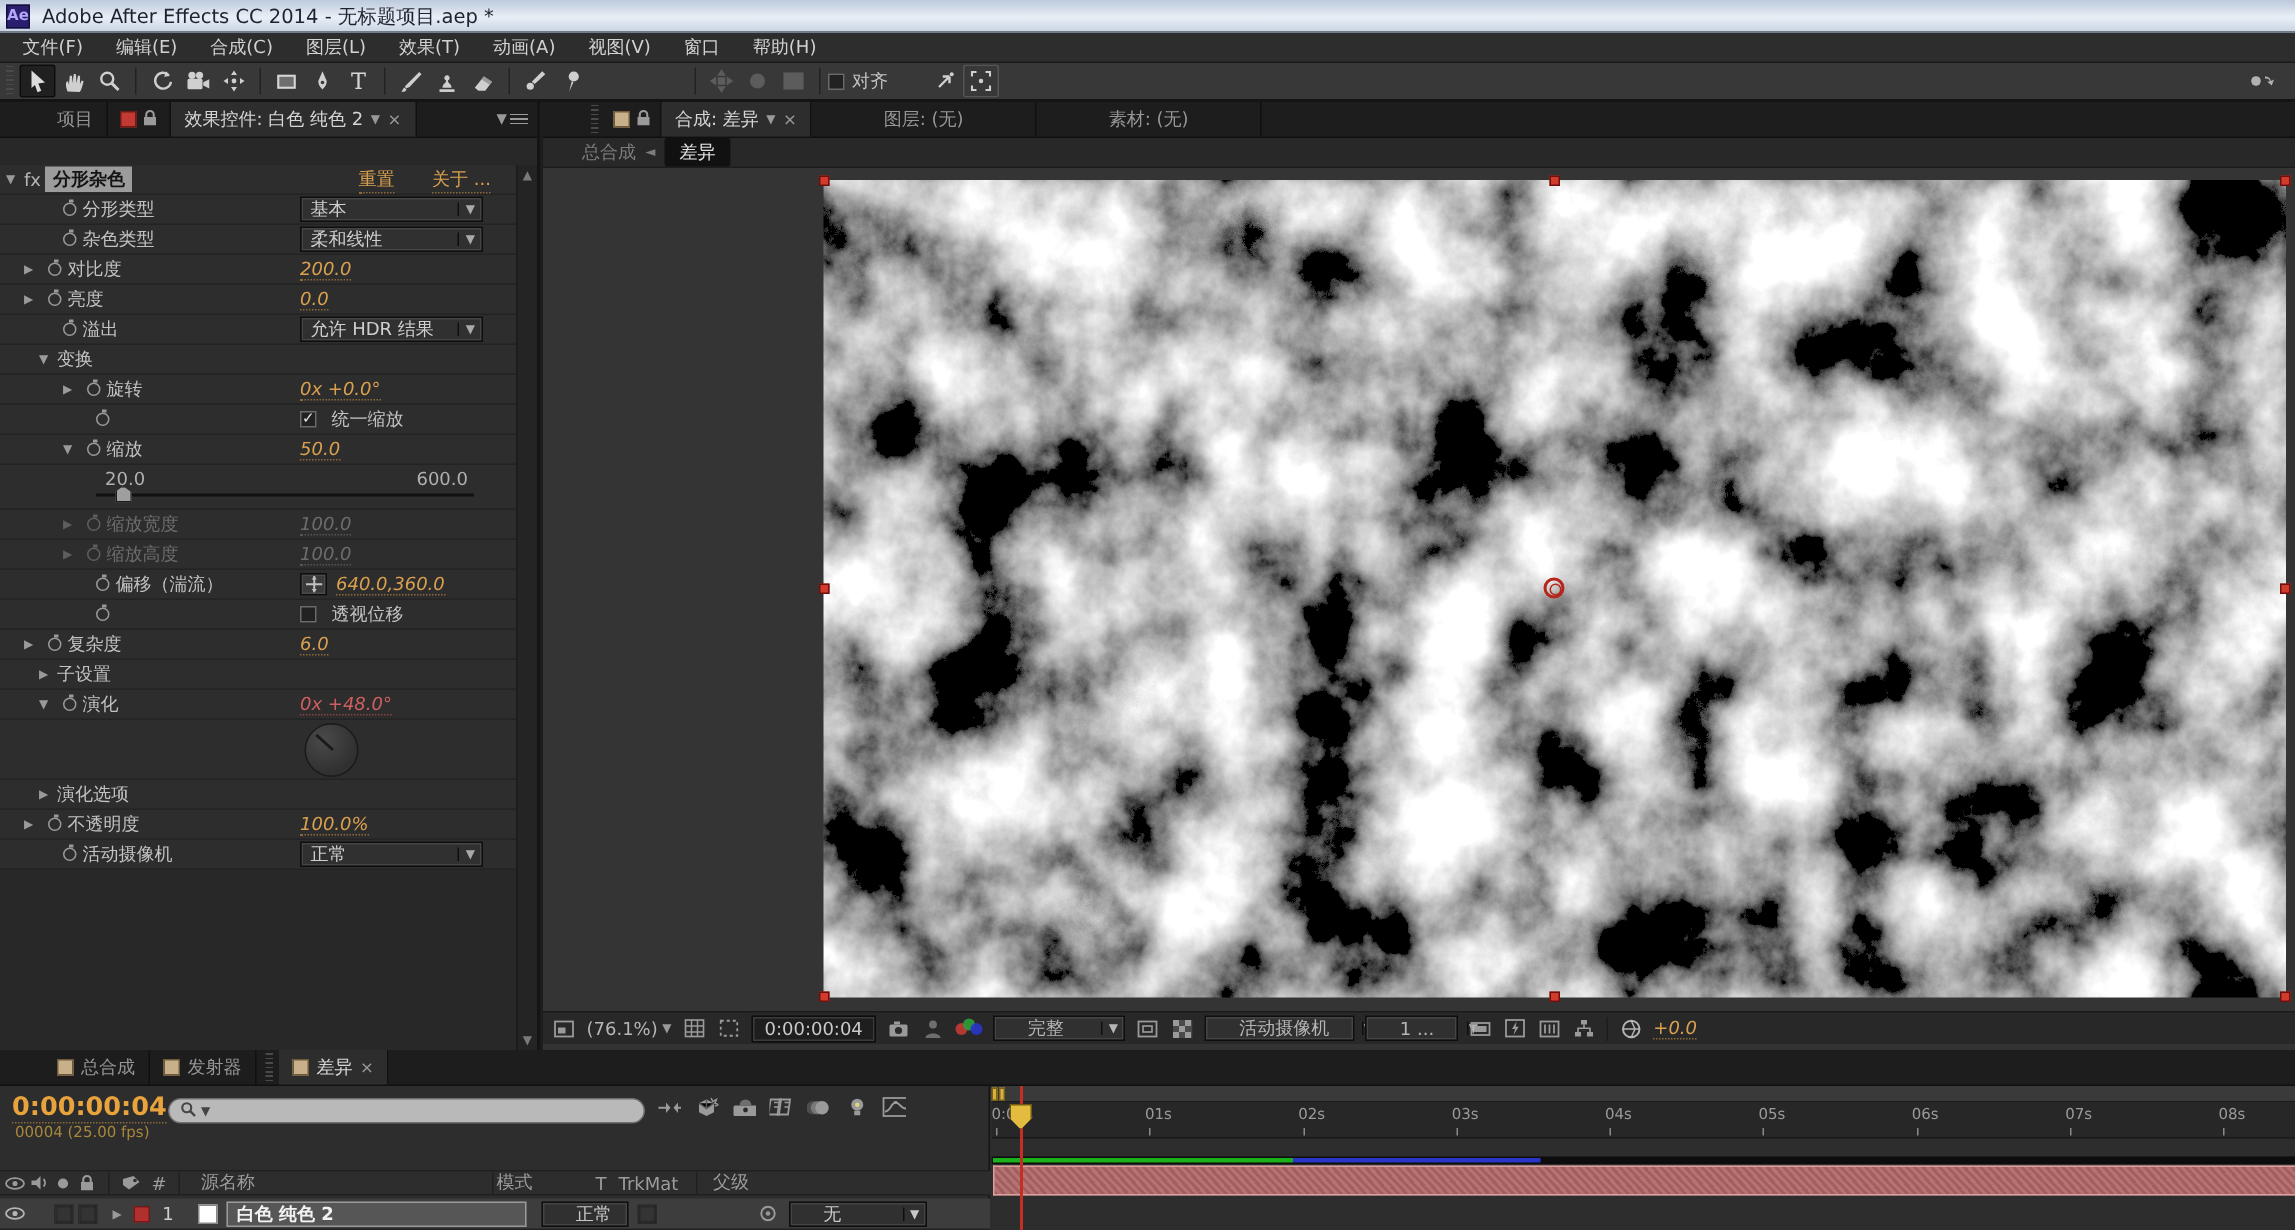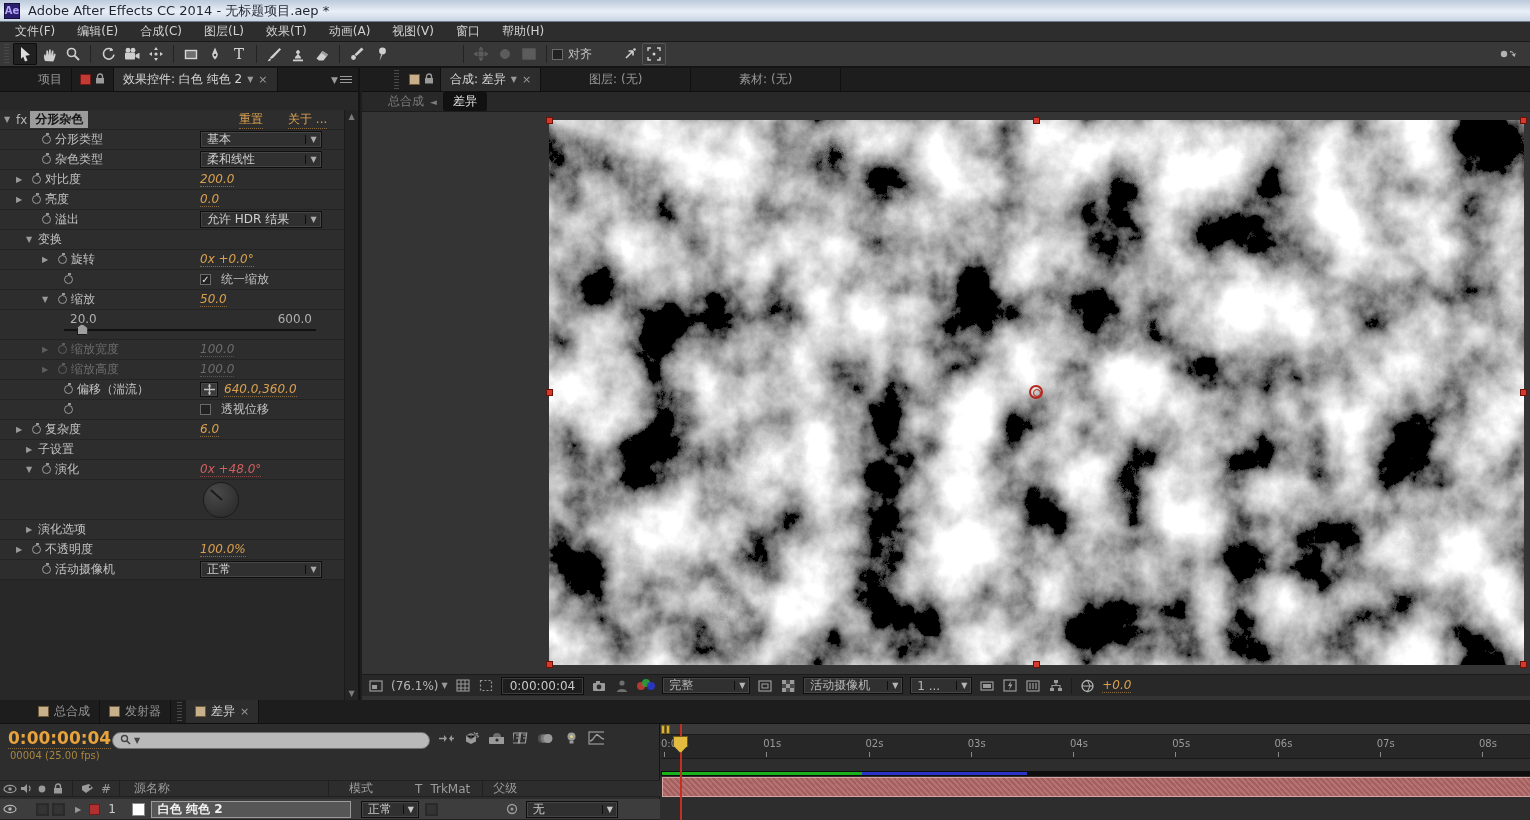--- a/index.html
+++ b/index.html
@@ -76,21 +76,21 @@
   #comp-bread .cur{background:#111;color:#e0e0e0;padding:1px 10px;border-radius:2px;}
   #viewer{position:absolute;left:0;top:44px;width:1168px;height:562px;background:#343434;overflow:hidden;}
   #noise{position:absolute;left:187px;top:8px;width:975px;height:545px;}
   .handle{position:absolute;width:7px;height:7px;background:#d23a2e;border:1px solid #6e100a;}
   .anchor{position:absolute;width:14px;height:14px;border:2px solid #b6261d;border-radius:50%;}
   .anchor::after{content:"";position:absolute;left:2px;top:2px;width:6px;height:6px;border:1.5px solid #b6261d;border-radius:50%;}
   #compbar{position:absolute;left:0;bottom:4px;width:1168px;height:22px;background:#282828;border-top:1px solid #1b1b1b;display:flex;align-items:center;gap:7px;padding-left:6px;color:#b5b5b5;}
   .cbtn{display:flex;align-items:center;gap:3px;}
   .tcfield{background:#1e1e1e;border:1px solid #0d0d0d;box-shadow:inset 0 0 0 1px #3c3c3c;padding:1px 8px;color:#c9c9c9;}
   .ddmini{height:17px;background:#303030;border:1px solid #0e0e0e;box-shadow:inset 0 0 0 1px #454545;display:flex;align-items:center;}
-  .ddmini .txt{padding:0 6px;white-space:nowrap;}
+  .ddmini .txt{padding:0 22px;white-space:nowrap;}
   .ddmini .arr{width:15px;border-left:1px solid #0e0e0e;text-align:center;font-size:8px;}
   .rgbdots{position:relative;width:18px;height:14px;}
   .rgbdots i{position:absolute;width:8px;height:8px;border-radius:50%;opacity:.9;}
 
   
   #tl{left:0;top:700px;width:1530px;height:120px;background:#2d2d2d;}
   #tl-left{position:absolute;left:0;top:24px;width:660px;bottom:0;background:#2d2d2d;border-right:1px solid #141414;}
   #tl-right{position:absolute;left:661px;top:24px;right:0;bottom:0;background:#2d2d2d;overflow:hidden;}
   #tl-tc{position:absolute;left:8px;top:4px;color:#e8a33d;font-size:17px;font-weight:bold;border-bottom:1px dotted #8a6a3a;}
   #tl-frame{position:absolute;left:10px;top:26px;color:#a8863e;font-size:10px;}
@@ -764,21 +764,21 @@
         <span class="ic14" style="margin-left:6px;">
             <svg width="13" height="11">
               <path d="M1 3 L8 1 L12 5 L5 10 L1 7 Z" fill="#9a9a9a"></path>
               <circle cx="9" cy="4" r="1.2" fill="#2d2d2d"></circle>
             </svg>
           </span>
         <span style="margin-left:6px;color:#9c9c9c;">#</span>
         <span class="colsep" style="margin-left:8px;"></span>
         <span style="margin-left:14px;">源名称</span>
         <span class="colsep" style="margin-left:158px;"></span>
-        <span style="margin-left:20px;">模式</span>
+        <span style="margin-left:2px;">模式</span>
         <span style="margin-left:42px;">T</span>
         <span style="margin-left:8px;">TrkMat</span>
         <span class="colsep" style="margin-left:12px;"></span>
         <span style="margin-left:10px;">父级</span>
       </div>
 
       <div id="tl-row">
         <span class="ic14" style="margin-left:2px;">
             <svg width="14" height="10">
               <ellipse cx="7" cy="5" rx="6" ry="3.6" fill="none" stroke="#b5b5b5" stroke-width="1.2"></ellipse>

